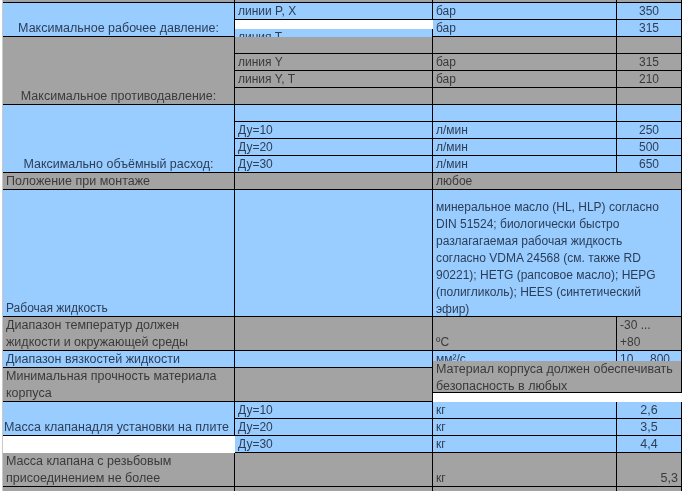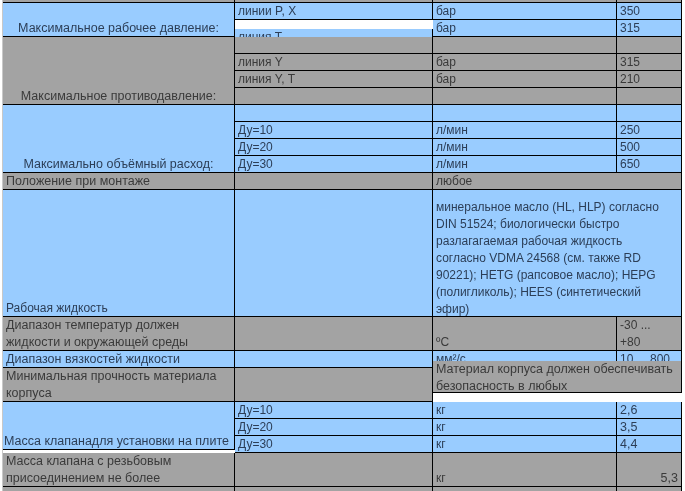--- a/index.html
+++ b/index.html
@@ -13,21 +13,21 @@
   .cell {
     position:absolute; box-sizing:border-box;
     border-right:1px solid #000; border-bottom:1px solid #000;
     padding:0 3px; overflow:hidden; white-space:nowrap;
     line-height:16px;
   }
   .blue { background:#99ccff; }
   .white { background:#a3a3a3; }
   .bottom { display:flex; align-items:flex-end; }
   .center-bottom { display:flex; align-items:flex-end; justify-content:center; }
-  .right { text-align:left; }
+  .right { text-align:center; }
   .wrap { white-space:normal; line-height:17px; }
   .big { font-size:12.5px; }
   .blue-text { color:#2c3e57; }
 </style>
 </head>
 <body>
 
 <div class="gridline-left"></div>
 
 <div class="cell white" style="left:3px;top:-14px;width:232px;height:17px;"></div>
@@ -99,21 +99,21 @@
 
 <div class="cell blue big blue-text" style="left:3px;top:351px;width:232px;height:17px;">Диапазон вязкостей жидкости</div>
 <div class="cell blue" style="left:235px;top:351px;width:198px;height:17px;"></div>
 <div class="cell blue blue-text" style="left:433px;top:351px;width:184px;height:17px;">мм²/с</div>
 <div class="cell blue blue-text" style="left:617px;top:351px;width:65px;height:17px;">10 ... 800</div>
 
 <div class="cell white wrap big" style="left:3px;top:368px;width:232px;height:34px;">Минимальная прочность материала корпуса</div>
 <div class="cell white" style="left:235px;top:368px;width:198px;height:34px;"></div>
 <div class="cell white wrap big" style="left:433px;top:353px;width:249px;height:32px;margin-top:8px;">Материал корпуса должен обеспечивать безопасность в любых</div>
 
-<div class="cell blue bottom big blue-text" style="left:3px;top:402px;width:232px;height:48px;padding-left:1px;">
+<div class="cell blue bottom big blue-text" style="left:3px;top:402px;width:232px;height:34px;padding-left:1px;">
     <span>Масса клапанадля установки на плите</span>
   </div>
 <div class="cell blue blue-text" style="left:235px;top:402px;width:198px;height:17px;">Ду=10</div>
 <div class="cell blue blue-text" style="left:433px;top:402px;width:184px;height:17px;">кг</div>
 <div class="cell blue right blue-text big" style="left:617px;top:402px;width:65px;height:17px;">2,6</div>
 <div class="cell blue blue-text" style="left:235px;top:419px;width:198px;height:17px;">Ду=20</div>
 <div class="cell blue blue-text" style="left:433px;top:419px;width:184px;height:17px;">кг</div>
 <div class="cell blue right blue-text big" style="left:617px;top:419px;width:65px;height:17px;">3,5</div>
 <div class="cell blue blue-text" style="left:235px;top:436px;width:198px;height:17px;">Ду=30</div>
 <div class="cell blue blue-text" style="left:433px;top:436px;width:184px;height:17px;">кг</div>

